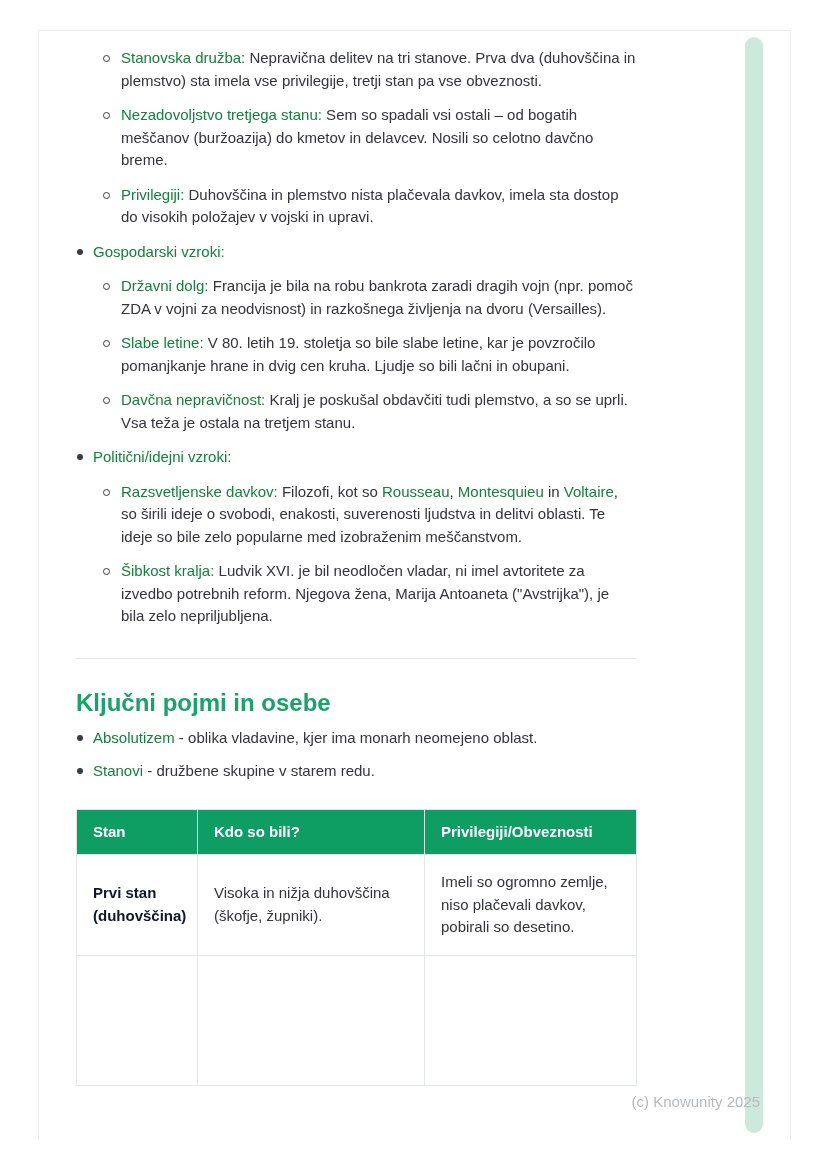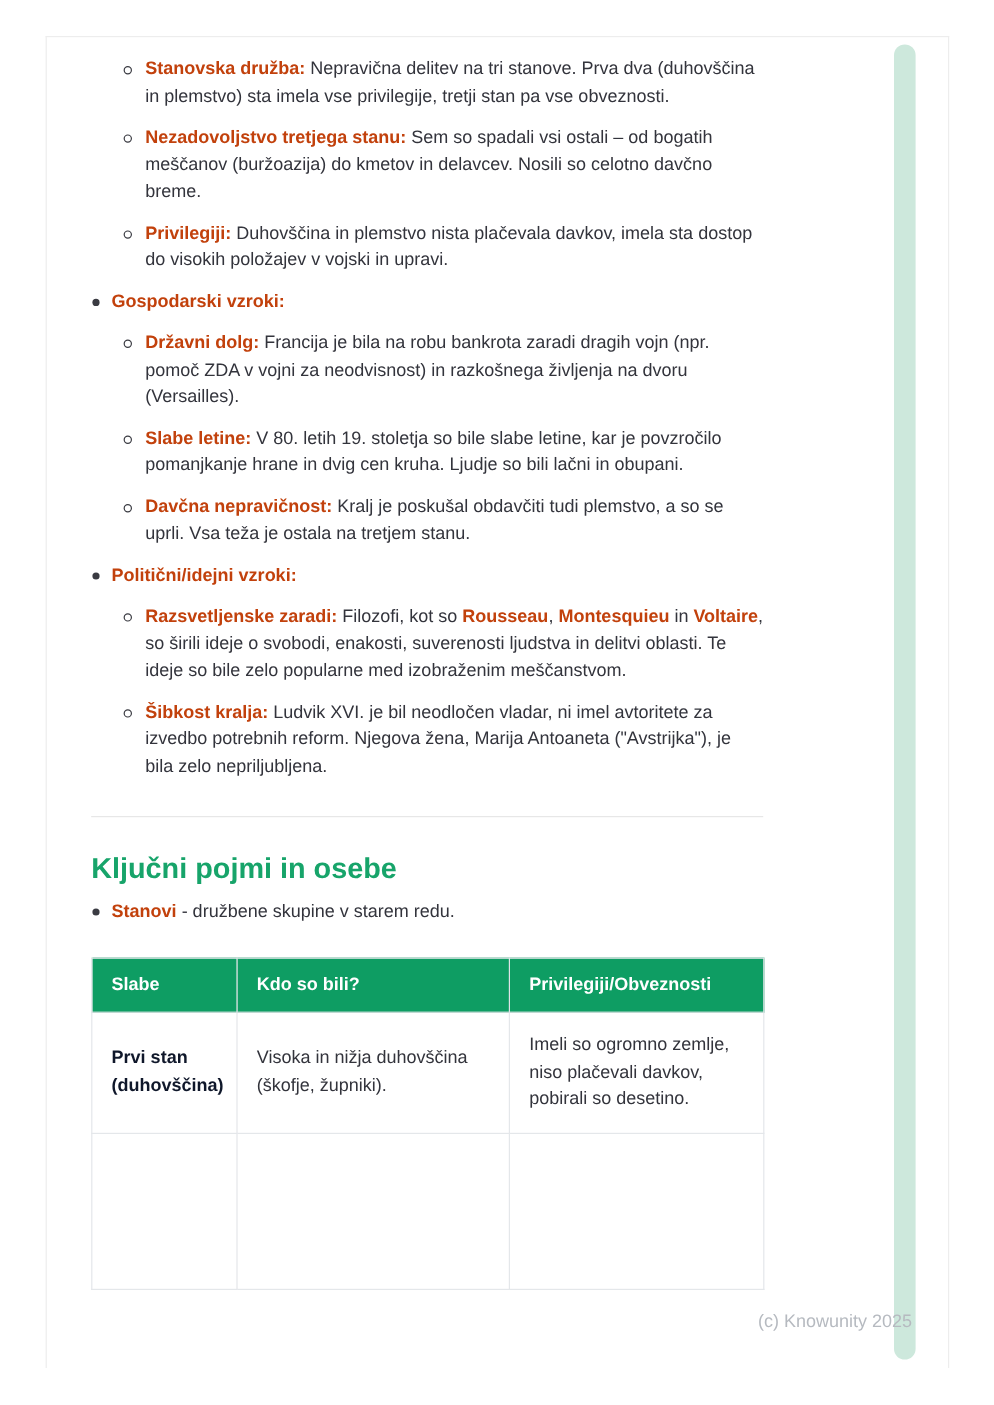--- a/index.html
+++ b/index.html
@@ -39,21 +39,21 @@
   .l2 > li { padding-left: 28px; }
   .l2 > li::before {
     content: "";
     position: absolute; left: 10px; top: 8px;
     width: 5px; height: 5px; border-radius: 50%;
     border: 1.5px solid #3a3b42;
     background: transparent;
   }
   .indent { margin-left: 17px; }
   .l1 ul.l2 { margin-top: 12px; }
-  .b { font-weight: 700; color: #c2410c; }
+  .b { font-weight: 400; color: #15803d; }
   .divider {
     border: none;
     border-top: 1px solid #e7e7e7;
     margin: 30px 0 26px 0;
   }
   .heading {
     color: var(--accent, #17a46a);
     font-size: 24px;
     font-weight: 700;
     margin-bottom: 6px;
@@ -119,43 +119,44 @@
           <span class="b">Gospodarski vzroki:</span>
           <ul class="list l2">
             <li><span class="b">Državni dolg:</span><span> Francija je bila na robu bankrota zaradi dragih vojn (npr. pomoč ZDA v vojni za neodvisnost) in razkošnega življenja na dvoru (Versailles).</span></li>
             <li><span class="b">Slabe letine:</span><span> V 80. letih 19. stoletja so bile slabe letine, kar je povzročilo pomanjkanje hrane in dvig cen kruha. Ljudje so bili lačni in obupani.</span></li>
             <li><span class="b">Davčna nepravičnost:</span><span> Kralj je poskušal obdavčiti tudi plemstvo, a so se uprli. Vsa teža je ostala na tretjem stanu.</span></li>
           </ul>
         </li>
         <li>
           <span class="b">Politični/idejni vzroki:</span>
           <ul class="list l2">
-            <li><span class="b">Razsvetljenske zaradi:</span><span> Filozofi, kot so </span><span class="b">Rousseau</span><span>, </span><span class="b">Montesquieu</span><span> in </span><span class="b">Voltaire</span><span>, so širili ideje o svobodi, enakosti, suverenosti ljudstva in delitvi oblasti. Te ideje so bile zelo popularne med izobraženim meščanstvom.</span></li>
+            <li><span class="b">Razsvetljenske davkov:</span><span> Filozofi, kot so </span><span class="b">Rousseau</span><span>, </span><span class="b">Montesquieu</span><span> in </span><span class="b">Voltaire</span><span>, so širili ideje o svobodi, enakosti, suverenosti ljudstva in delitvi oblasti. Te ideje so bile zelo popularne med izobraženim meščanstvom.</span></li>
             <li><span class="b">Šibkost kralja:</span><span> Ludvik XVI. je bil neodločen vladar, ni imel avtoritete za izvedbo potrebnih reform. Njegova žena, Marija Antoaneta ("Avstrijka"), je bila zelo nepriljubljena.</span></li>
           </ul>
         </li>
       </ul>
 
       <hr class="divider">
 
       <h2 class="heading">Ključni pojmi in osebe</h2>
 
       <ul class="list l1 terms">
+        <li><span class="b">Absolutizem</span><span> - oblika vladavine, kjer ima monarh neomejeno oblast.</span></li>
         <li><span class="b">Stanovi</span><span> - družbene skupine v starem redu.</span></li>
       </ul>
 
       <table class="estates">
         <colgroup>
             <col class="c1">
             <col class="c2">
             <col class="c3">
           </colgroup>
         <thead>
           <tr>
-            <th>Slabe</th>
+            <th>Stan</th>
             <th>Kdo so bili?</th>
             <th>Privilegiji/Obveznosti</th>
           </tr>
         </thead>
         <tbody>
           <tr>
             <td class="cell-strong">Prvi stan (duhovščina)</td>
             <td>Visoka in nižja duhovščina (škofje, župniki).</td>
             <td>Imeli so ogromno zemlje, niso plačevali davkov, pobirali so desetino.</td>
           </tr>

